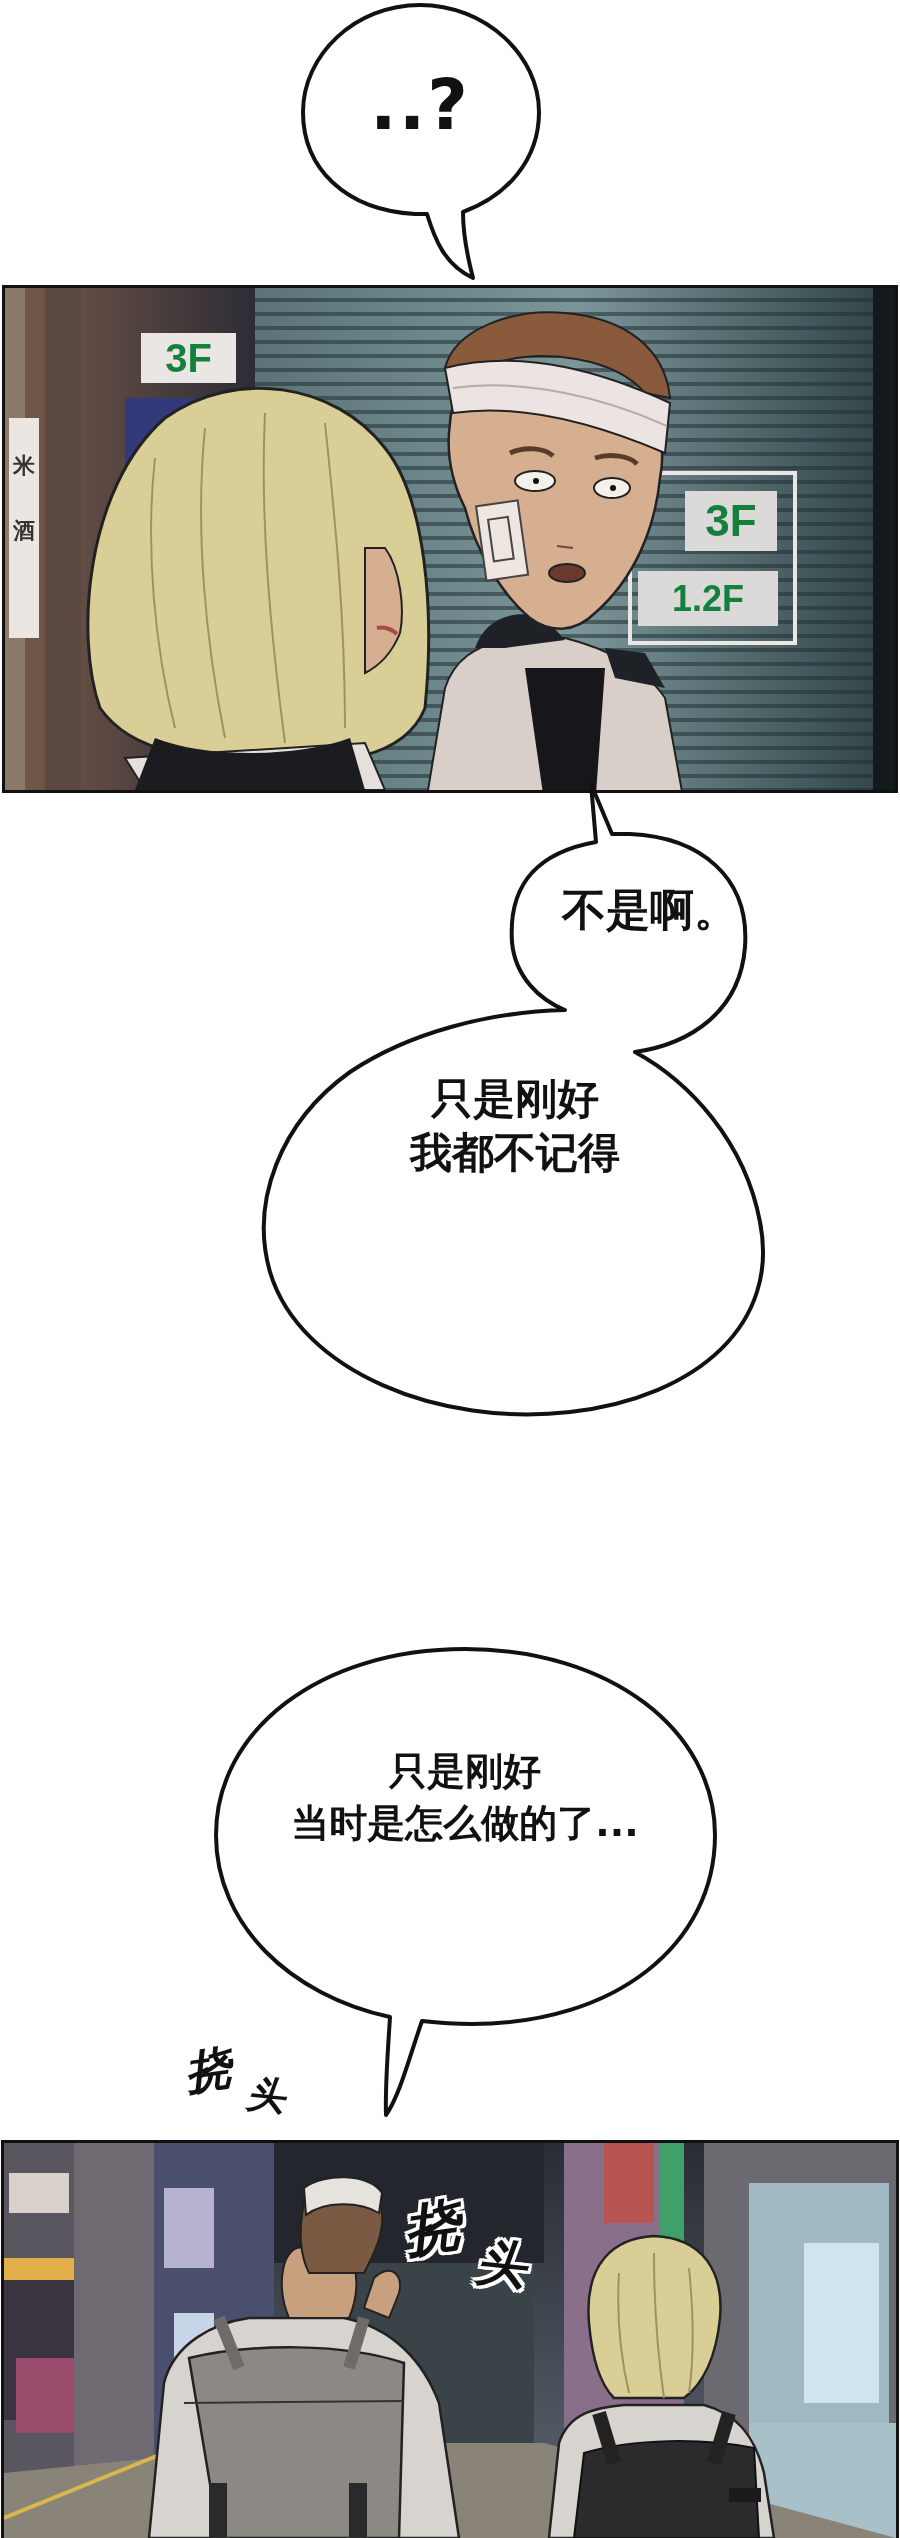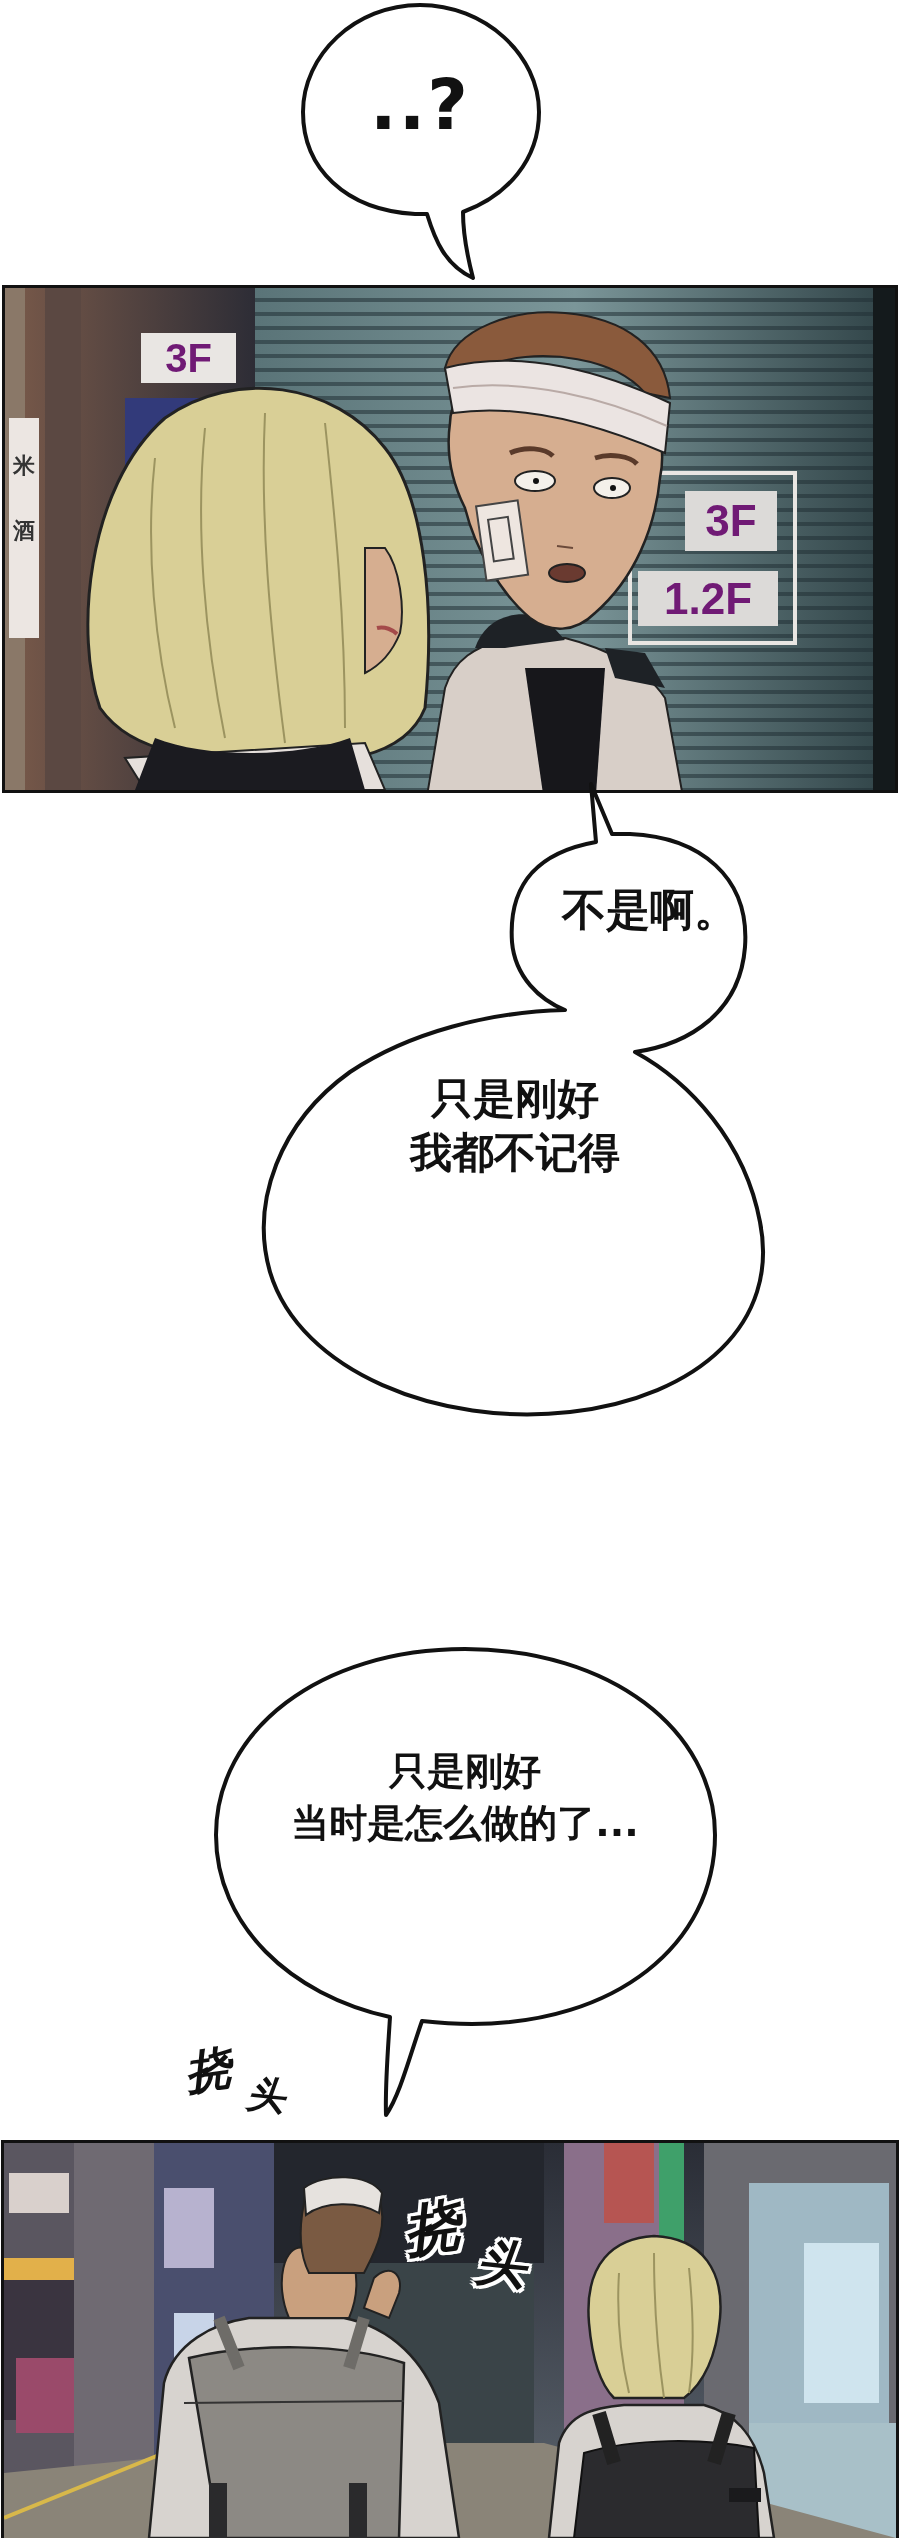--- a/index.html
+++ b/index.html
@@ -7,21 +7,21 @@
          font-family: "DejaVu Sans", sans-serif; }
   .abs { position: absolute; }
   svg { display: block; }
   .bubble-text { position: absolute; text-align: center; color: #111;
                  font-family: "DejaVu Sans", sans-serif; font-weight: bold; white-space: nowrap; }
   .line { display: block; }
   .sfx { position: absolute; color: #111; font-family: "DejaVu Serif", serif; font-weight: bold;
          font-style: italic; }
   .sfx-outline { text-shadow: -3px -3px 0 #fff, 3px -3px 0 #fff, -3px 3px 0 #fff, 3px 3px 0 #fff,
                  0 3px 0 #fff, 0 -3px 0 #fff, 3px 0 0 #fff, -3px 0 0 #fff; }
-  .sign { position: absolute; background: #e9e6e3; color: #701a75; font-family: "Liberation Sans", sans-serif;
+  .sign { position: absolute; background: #e9e6e3; color: #15803d; font-family: "Liberation Sans", sans-serif;
           font-weight: bold; text-align: center; }
 </style>
 </head>
 <body>
 
 <div class="abs" style="left:295px;top:0;width:250px;height:290px;">
   <svg width="250" height="290" viewBox="0 0 250 290">
     <path d="M125 5 C60 5 8 55 8 112 C8 168 50 210 120 214 L132 214 C140 240 150 265 178 278 C172 255 168 235 168 212 C212 196 244 160 244 112 C244 55 190 5 125 5 Z" fill="#fff" stroke="#111" stroke-width="4" stroke-linejoin="round"></path>
   </svg>
   <div class="bubble-text" style="left:60px;top:60px;width:130px;font-size:70px;line-height:90px;letter-spacing:2px;">
@@ -87,21 +87,21 @@
     <path d="M95 420 C70 350 80 200 160 130 C230 80 330 95 380 160 C420 210 430 320 420 420 C400 470 330 480 260 470 C200 470 130 470 95 420 Z" fill="#d9cf96" stroke="#222" stroke-width="3"></path>
     <path d="M150 170 C140 260 150 360 170 440 M200 140 C190 240 200 350 220 450 M260 125 C255 230 265 340 280 455 M320 135 C330 230 340 330 340 440" stroke="#9c9460" stroke-width="2" fill="none"></path>
     <path d="M380 260 C395 280 400 320 395 345 C385 370 370 380 360 385 L360 260 Z" fill="#d6ae90" stroke="#222" stroke-width="2"></path>
     <path d="M372 340 C380 338 388 342 392 346" stroke="#a44a4a" stroke-width="4" fill="none"></path>
     <path d="M120 470 L140 502 L380 502 L360 455 Z" fill="#e6e0dc" stroke="#222" stroke-width="2"></path>
     <path d="M150 450 C200 470 290 470 345 450 L360 502 L130 502 Z" fill="#1b1b20"></path>
   </svg>
 
   <div class="sign" style="left:136px;top:45px;width:95px;height:50px;font-size:40px;line-height:50px;">3F</div>
   <div class="sign" style="left:680px;top:203px;width:92px;height:60px;font-size:44px;line-height:60px;background:#dcdad8;">3F</div>
-  <div class="sign" style="left:633px;top:283px;width:140px;height:55px;font-size:44px;line-height:55px;background:#dcdad8;">1.2F</div>
+  <div class="sign" style="left:633px;top:283px;width:140px;height:55px;font-size:36px;line-height:55px;background:#dcdad8;">1.2F</div>
   <div class="sign" style="left:6px;top:160px;width:26px;height:34px;font-size:22px;line-height:34px;background:transparent;color:#333;font-family:'DejaVu Serif',serif;">米</div>
   <div class="sign" style="left:6px;top:225px;width:26px;height:34px;font-size:22px;line-height:34px;background:transparent;color:#333;font-family:'DejaVu Serif',serif;">酒</div>
 </div>
 
 <div class="abs" style="left:240px;top:782px;width:540px;height:640px;">
   <svg width="540" height="640" viewBox="0 0 540 640">
 
     <path d="M351 2 L356 60 C300 70 268 100 272 160 C275 195 300 218 325 228
              C250 230 170 250 110 290 C40 340 10 420 30 490 C60 590 200 645 330 630
              C460 615 540 540 520 440 C505 360 450 300 395 270

